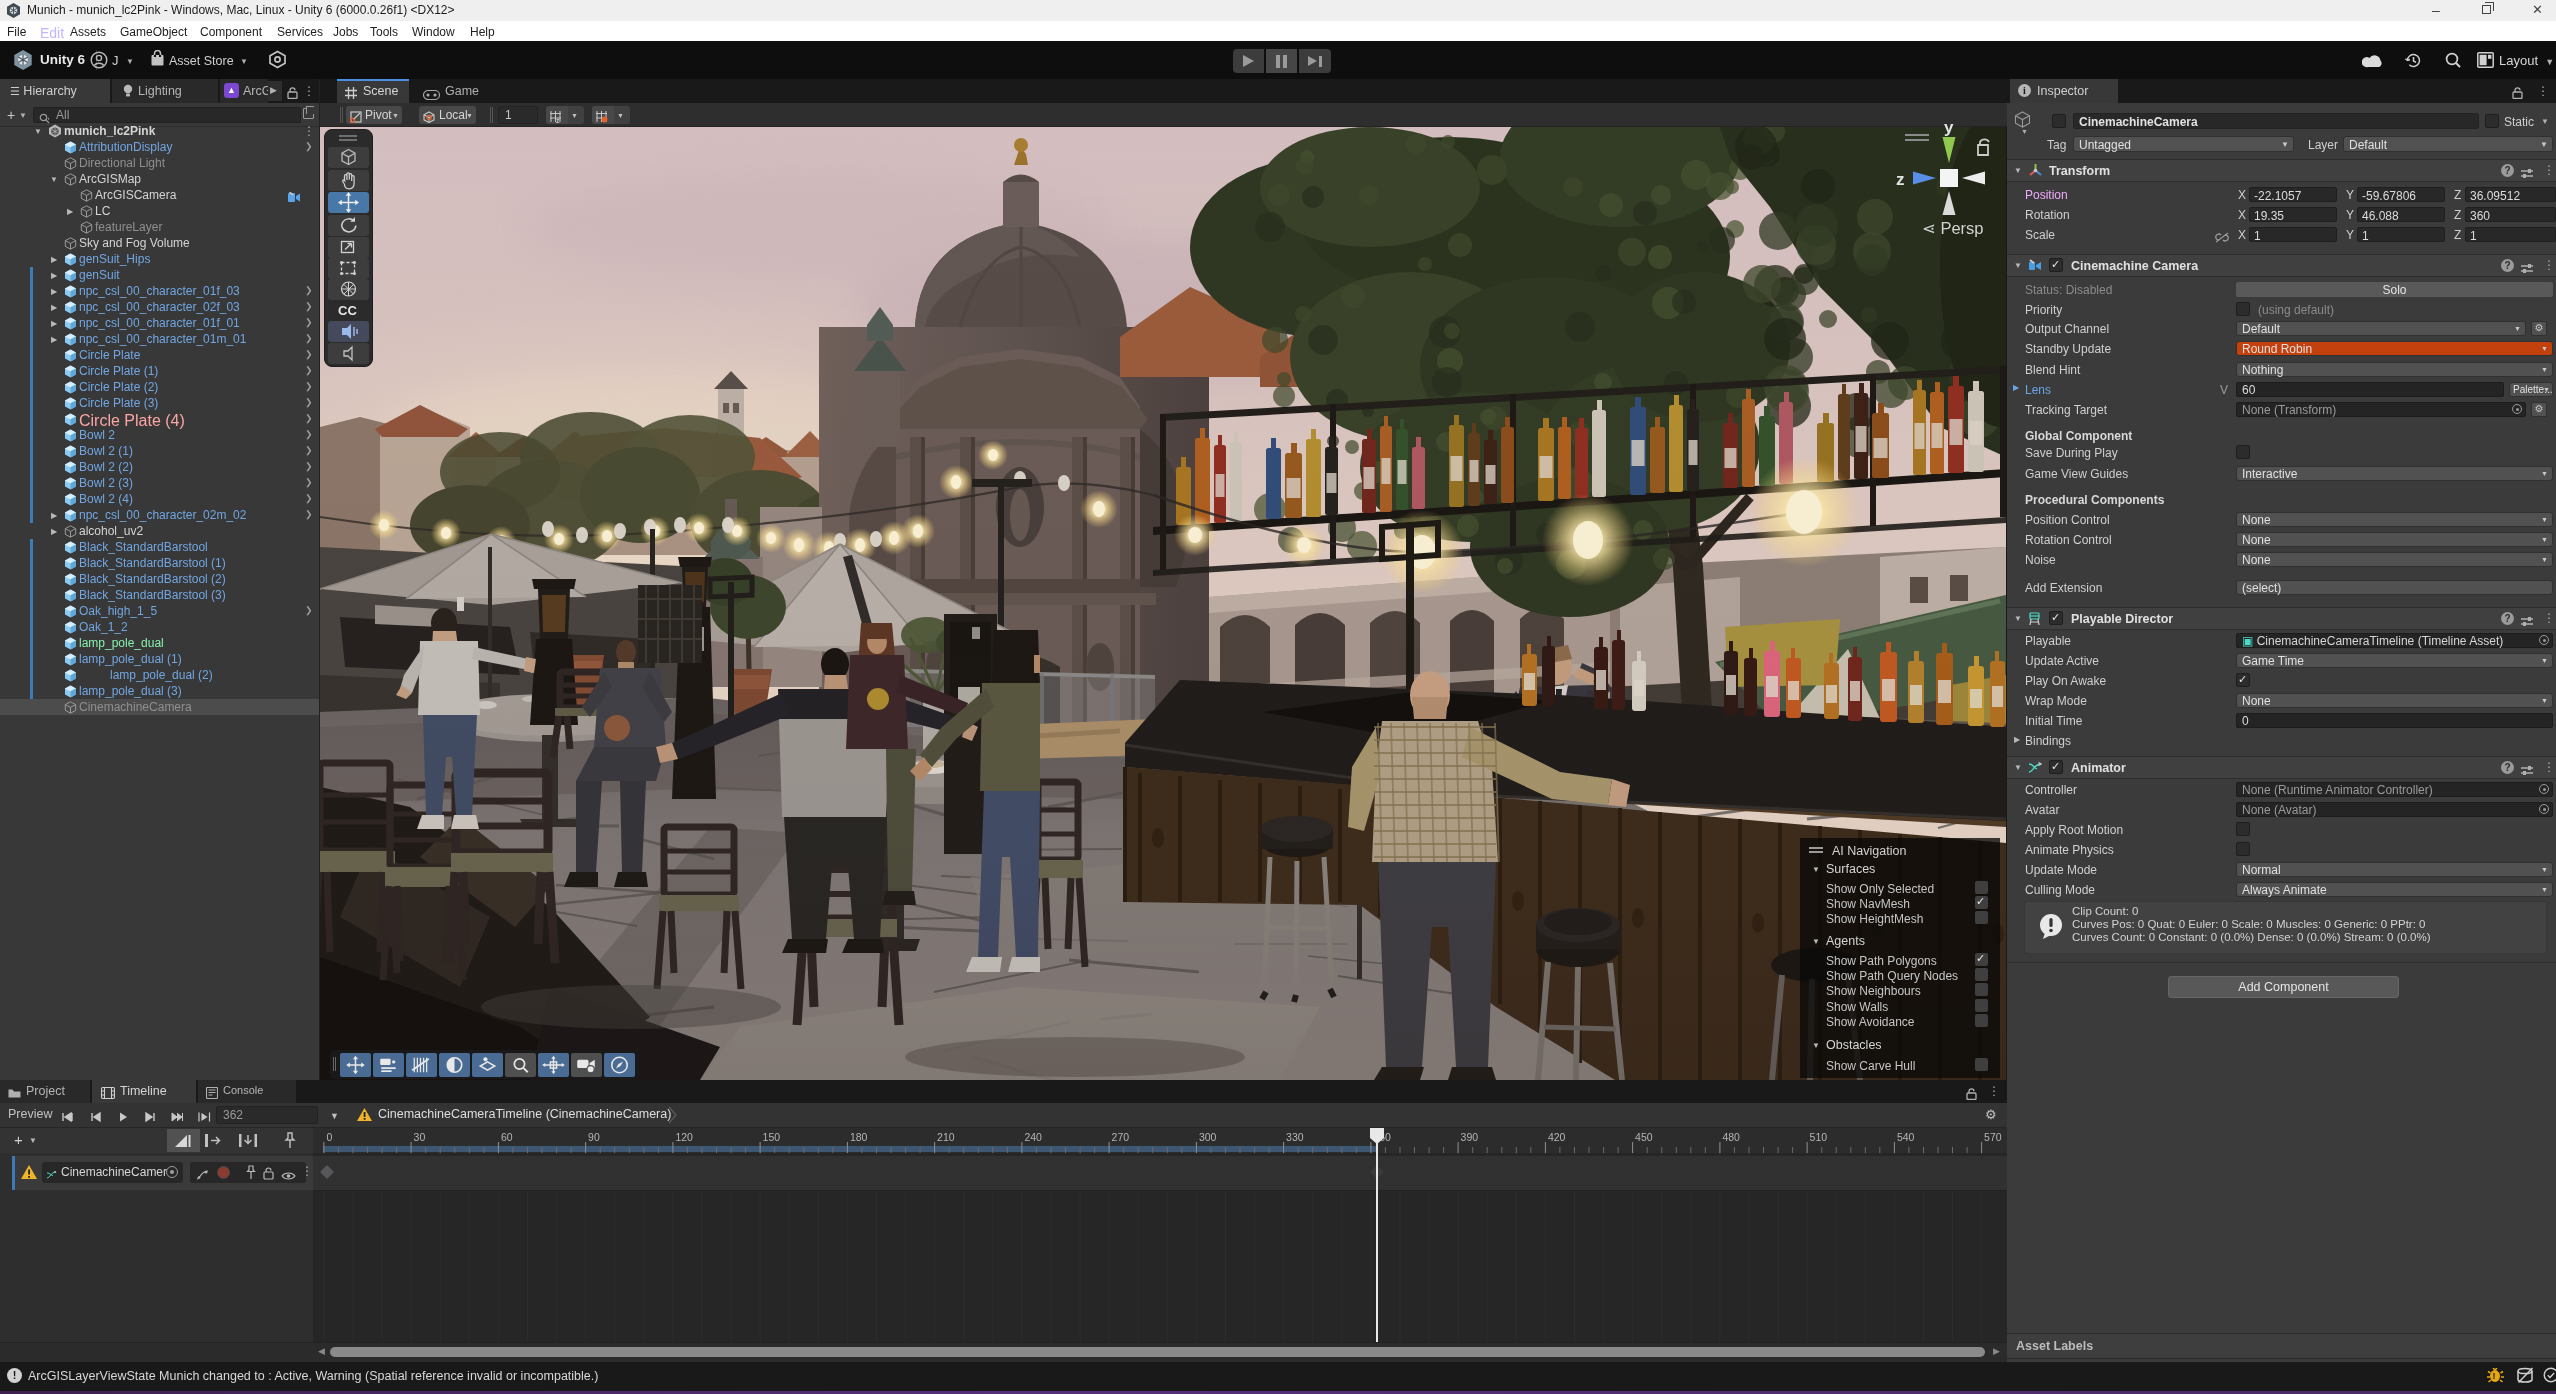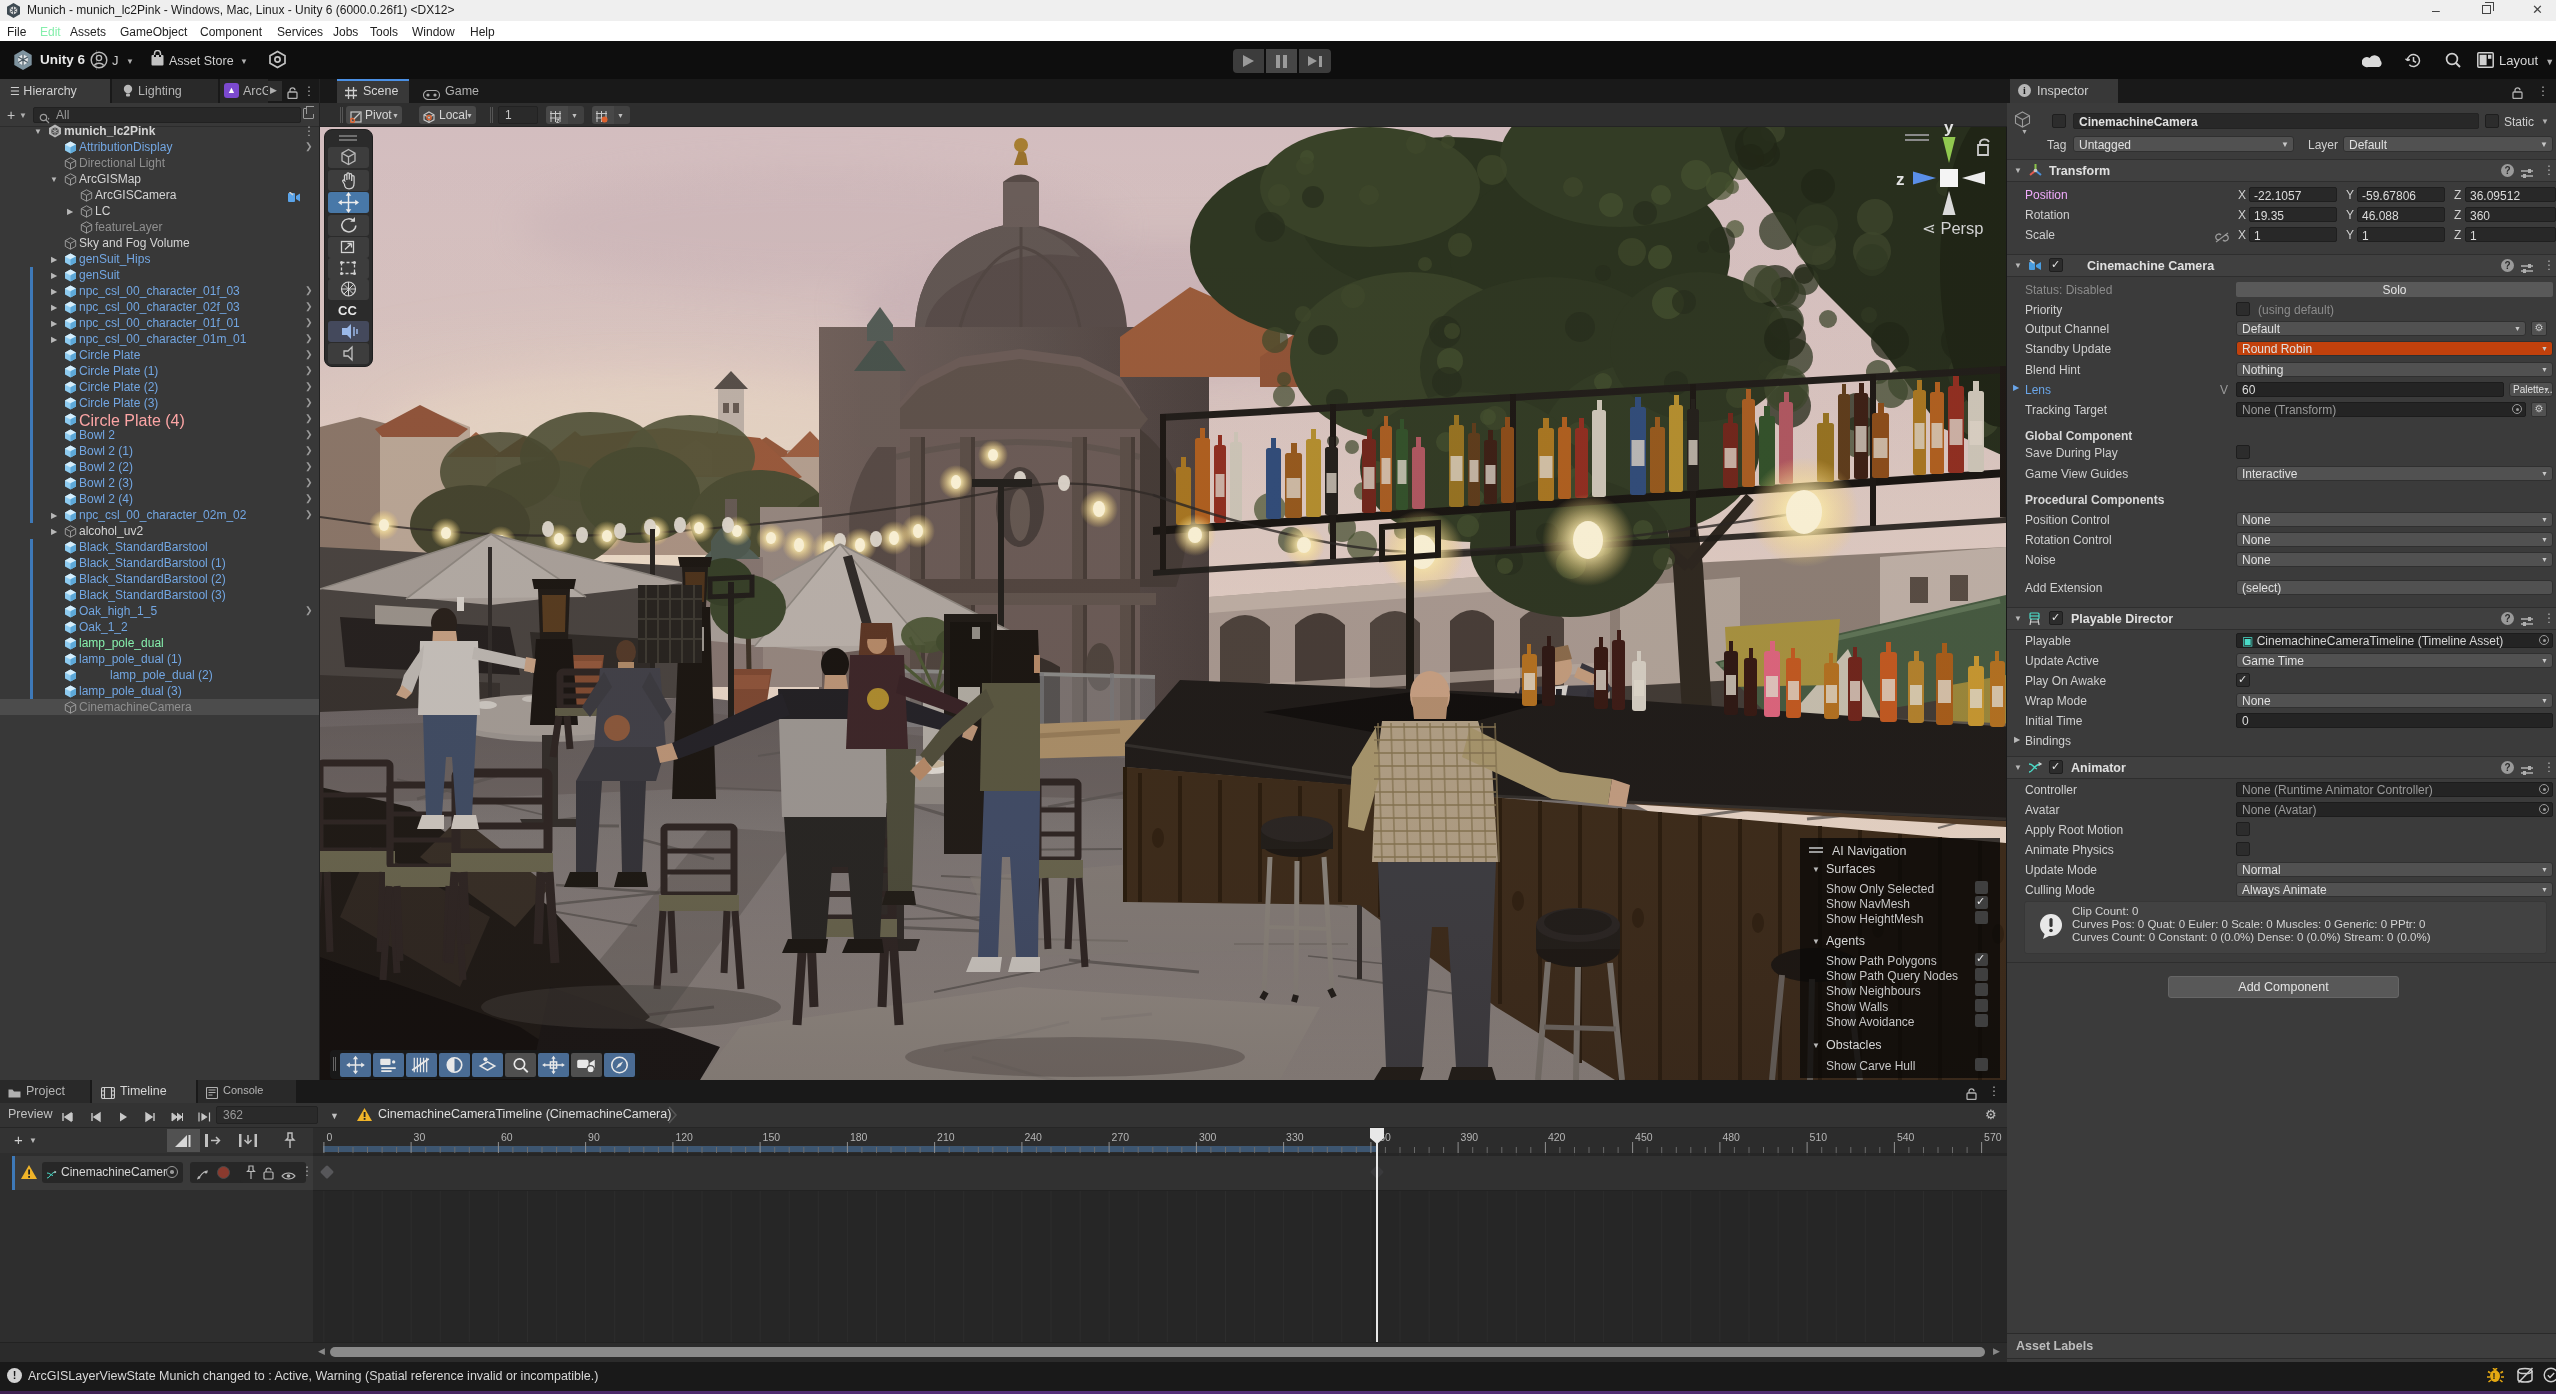--- a/index.html
+++ b/index.html
@@ -21,21 +21,21 @@
       </svg>
 </div>
 <div class="row" style="left:27px;top:3px;font-size:12px;color:#1b1b1b;">Munich - munich_lc2Pink - Windows, Mac, Linux - Unity 6 (6000.0.26f1) &lt;DX12&gt;</div>
 <div class="row" style="left:2432px;top:2px;font-size:14px;color:#444;">–</div>
 <div class="abs" style="left:2482px;top:5px;width:9px;height:9px;border:1.2px solid #444;"></div>
 <div class="abs" style="left:2485px;top:2px;width:9px;height:9px;border:1.2px solid #444;border-left:none;border-bottom:none;"></div>
 <div class="row" style="left:2532px;top:2px;font-size:13px;color:#444;">✕</div>
 
 <div class="abs" style="left:0;top:21px;width:2556px;height:20px;background:#ffffff;"></div>
 <div class="row" style="left:7px;top:25px;font-size:12px;color:#222;">File</div>
-    <div class="row" style="left:40px;top:25px;font-size:12px;color:#86efac;">Edit</div>
+    <div class="row" style="left:40px;top:25px;font-size:14px;color:#c4b5fd;">Edit</div>
     <div class="row" style="left:70px;top:25px;font-size:12px;color:#222;">Assets</div>
     <div class="row" style="left:120px;top:25px;font-size:12px;color:#222;">GameObject</div>
     <div class="row" style="left:200px;top:25px;font-size:12px;color:#222;">Component</div>
     <div class="row" style="left:277px;top:25px;font-size:12px;color:#222;">Services</div>
     <div class="row" style="left:333px;top:25px;font-size:12px;color:#222;">Jobs</div>
     <div class="row" style="left:370px;top:25px;font-size:12px;color:#222;">Tools</div>
     <div class="row" style="left:412px;top:25px;font-size:12px;color:#222;">Window</div>
     <div class="row" style="left:470px;top:25px;font-size:12px;color:#222;">Help</div>
 
 <div class="abs" style="left:0;top:41px;width:2556px;height:38px;background:#0e0e0e;"></div>
@@ -1513,21 +1513,21 @@
 <div class="abs" style="left:458px;top:148px;width:91px;height:15px;background:#282828;border:1px solid #1f1f1f;border-radius:2px;color:#dcdcdc;font-size:12px;padding:1px 0 0 4px;">1</div>
 <div class="abs" style="left:0;top:175px;width:549px;height:23px;background:#404040;border-top:1px solid #2e2e2e;border-bottom:1px solid #2e2e2e;"></div>
 <div class="row" style="left:7px;top:182px;font-size:8px;color:#b8b8b8;">▼</div>
 <div class="abs" style="left:21px;top:179px;width:15px;height:15px;"><svg width="15" height="15" viewBox="0 0 15 15">
             <rect x="1" y="4" width="6" height="8" rx="1" fill="#4a9de0"></rect>
             <path d="M8 7 13 4v8L8 9z" fill="#4a9de0"></path>
             <path d="M2 2 6 5" stroke="#d0d0d0" stroke-width="1.6"></path>
           </svg></div>
 <div class="abs" style="left:42px;top:179px;width:14px;height:14px;background:#2c2c2c;border:1px solid #1e1e1e;border-radius:2px;"></div>
 <div class="row" style="left:44px;top:179px;font-size:11px;color:#e8e8e8;">✓</div>
-<div class="row" style="left:64px;top:180px;font-size:12.5px;font-weight:bold;color:#e0e0e0;margin-left:16px;">Cinemachine Camera</div>
+<div class="row" style="left:64px;top:180px;font-size:12.5px;font-weight:bold;color:#e0e0e0;">Cinemachine Camera</div>
 <div class="abs" style="left:494px;top:180px;width:13px;height:13px;border-radius:50%;background:#9a9a9a;color:#2b2b2b;font-size:10px;font-weight:bold;text-align:center;line-height:13px;">?</div>
 <div class="abs" style="left:514px;top:181px;width:12px;height:11px;"><svg width="12" height="11" viewBox="0 0 12 11">
             <path d="M0 3h12M0 8h12" stroke="#b0b0b0" stroke-width="1.3"></path>
             <rect x="7" y="1" width="3" height="4" fill="#b0b0b0"></rect>
             <rect x="2" y="6" width="3" height="4" fill="#b0b0b0"></rect>
           </svg></div>
 <div class="row" style="left:536px;top:179px;font-size:12px;color:#b0b0b0;">⋮</div>
 <div class="row" style="left:18px;top:204px;font-size:12px;color:#8b8b8b;">Status: Disabled</div>
 <div class="abs" style="left:229px;top:203px;width:317px;height:15px;background:#595959;border-radius:2px;text-align:center;color:#e4e4e4;font-size:12px;padding-top:1px;">Solo</div>
 <div class="row" style="left:18px;top:224px;font-size:12px;color:#cfcfcf;">Priority</div>

